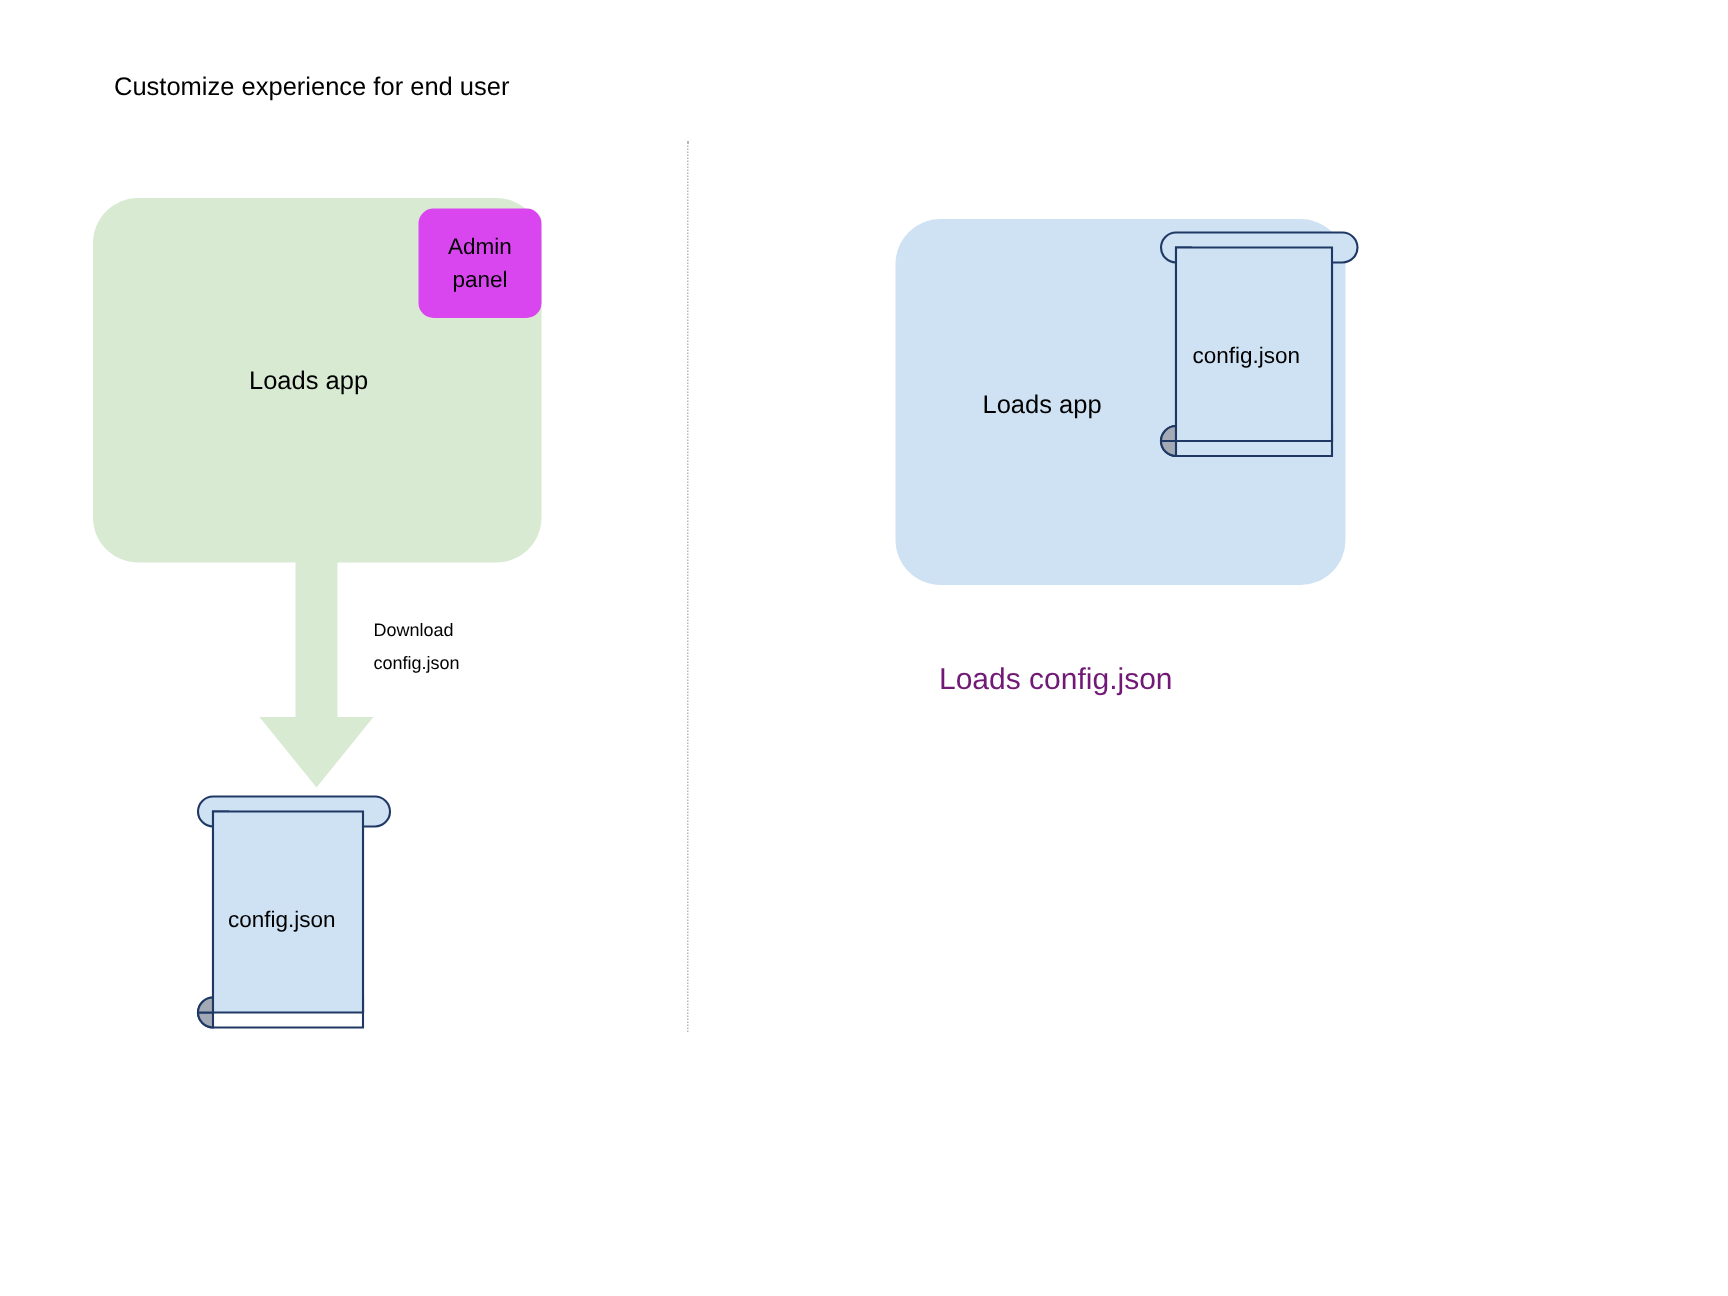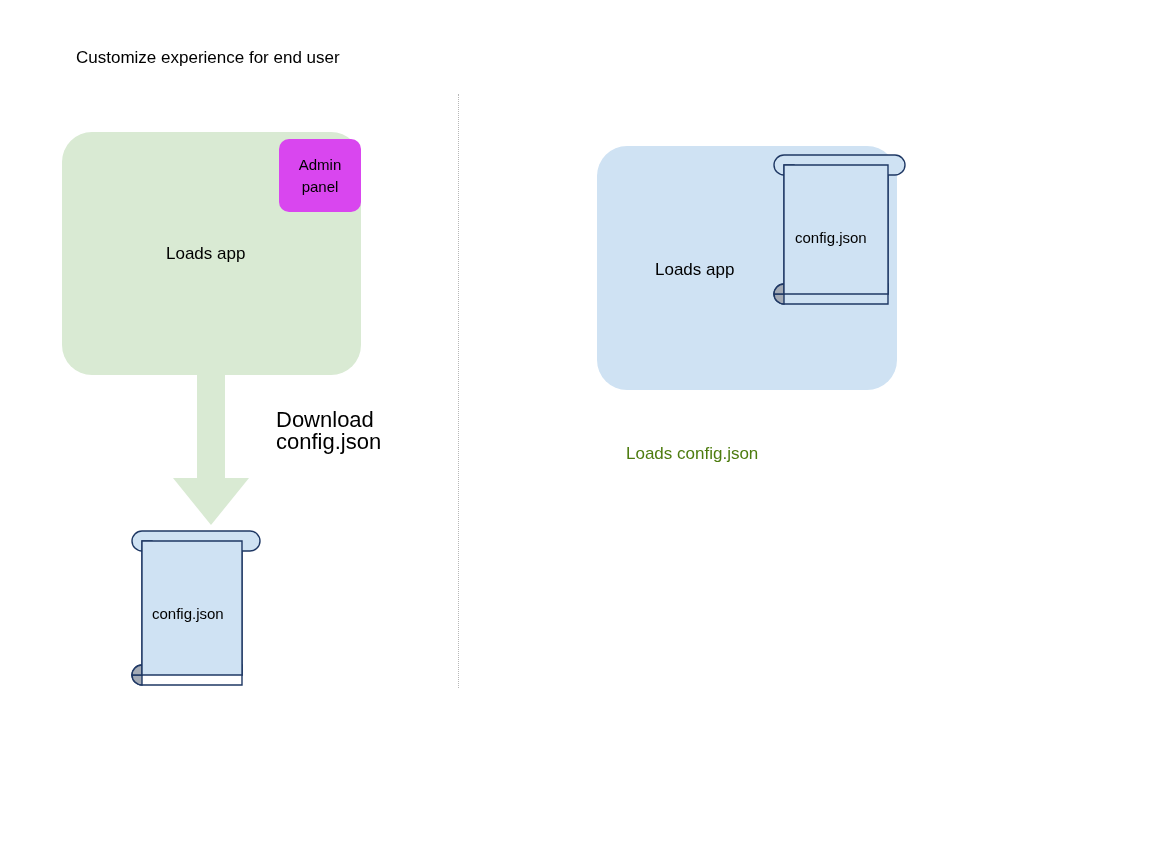--- a/index.html
+++ b/index.html
@@ -102,25 +102,24 @@
     top: 373px;
     width: 80px;
     height: 155px;
   }
   #download-arrow svg { display: block; }
 
   #download-label {
     position: absolute;
     left: 249px;
     top: 409px;
-    font-size: 22px;
+    font-size: 12px;
     line-height: 22px;
     color: #000000;
     white-space: pre-line;
-    margin-left: 27px;
   }
 
   
   .scroll-shape { position: absolute; }
   .scroll-shape svg { display: block; overflow: visible; }
   #scroll-left  { left: 118px; top: 528px; width: 146px; height: 160px; }
   #scroll-right { left: 768px; top: 152px; width: 142px; height: 156px; }
 
   .scroll-label {
     position: absolute;
@@ -130,23 +129,23 @@
     white-space: nowrap;
   }
   #scroll-left-label  { left: 152px; top: 605px; }
   #scroll-right-label { left: 795px; top: 229px; }
 
   
   #loads-caption {
     position: absolute;
     left: 626px;
     top: 443px;
-    font-size: 17px;
+    font-size: 20px;
     line-height: 21px;
-    color: #4d7c0f;
+    color: #701a75;
     white-space: nowrap;
   }
 </style>
 </head>
 <body>
 
 <div id="canvas">
 
   <div class="col-title" id="title-left">Customize experience for end user</div>
 

